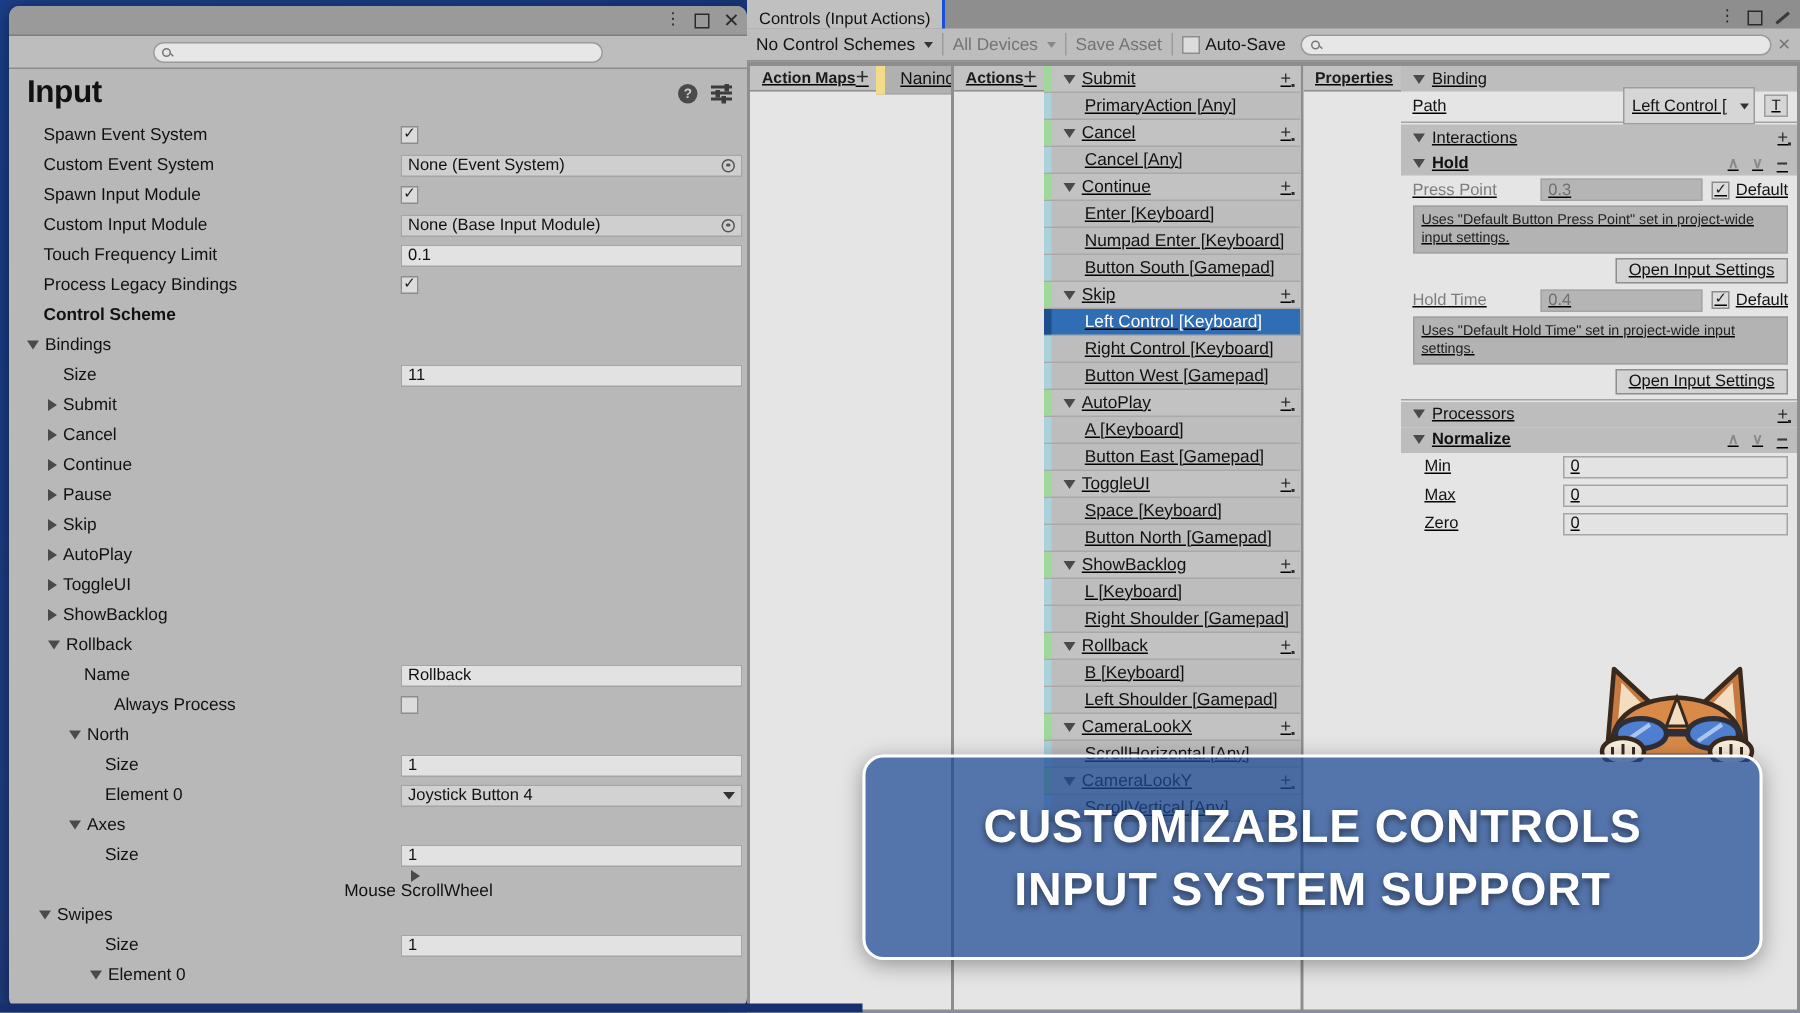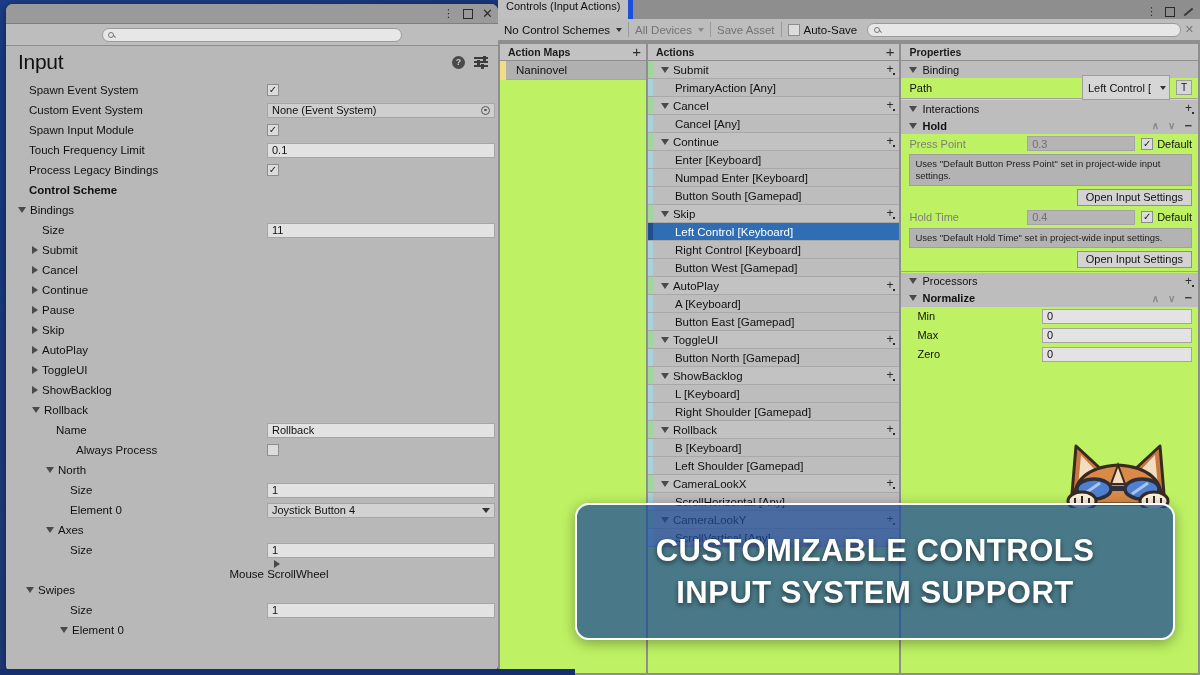--- a/index.html
+++ b/index.html
@@ -49,21 +49,21 @@
     width:6px;height:6px;border:1px solid #777;border-radius:50%;
     position:relative; display:inline-block; margin-right:3px;
   }
   .mini-mag::after{content:"";position:absolute;width:3px;height:1px;background:#777;
     transform:rotate(45deg);right:-3px;bottom:0;}
 
   .insp-header {
     display:flex; align-items:center; padding:4px 10px 6px 12px; flex:0 0 auto;
     background:#b8b8b8;
   }
-  .insp-title { font-size:21px; font-weight:normal; color:#111; letter-spacing:-.3px; }
+  .insp-title { font-size:21px; font-weight:bold; color:#111; letter-spacing:-.3px; }
   .insp-header-icons { margin-left:auto; display:flex; gap:9px; align-items:center; }
   .help-ico {
     width:13px;height:13px;border-radius:50%;background:#4a4a4a;color:#cfcfcf;
     font-size:9px; font-weight:bold; display:flex;align-items:center;justify-content:center;
   }
   .pref-ico { position:relative; width:14px; height:12px; }
   .pref-ico i { position:absolute; left:0; height:1.6px; width:14px; background:#3c3c3c; display:block; }
   .pref-ico i:nth-child(1){top:1px;} .pref-ico i:nth-child(2){top:5px;} .pref-ico i:nth-child(3){top:9px;}
   .pref-ico b { position:absolute; width:2.6px; height:5px; background:#3c3c3c; }
   .pref-ico b:nth-of-type(1){left:9px; top:-0.5px;}
@@ -109,21 +109,21 @@
   #ia-window {
     position:absolute; left:498px; top:0px; width:702px; height:675px;
     background:#bdbdbd; display:flex; flex-direction:column; overflow:hidden;
   }
   .ia-tabstrip {
     height:19px; background:#8e8e8e; display:flex; align-items:flex-end; flex:0 0 auto;
     position:relative;
   }
   .ia-tab {
     height:19px; background:#c0c0c0; padding:0 8px; font-size:11px; color:#111;
-    display:flex; align-items:flex-start; border-right:5px solid #1d4ed8;
+    display:flex; align-items:flex-end; border-right:2px solid #1d4ed8;
   }
   .ia-winctls { margin-left:auto; display:flex; align-items:center; gap:8px; padding:0 6px 2px 0;}
   .pencil {
     width:11px;height:11px; position:relative; display:inline-block;
   }
   .pencil::before{
     content:""; position:absolute; width:11px;height:2.2px;background:#3a3a3a;
     transform:rotate(-40deg); top:5px; left:0;
   }
   .ia-toolbar {
@@ -135,21 +135,21 @@
   .tb-dim { color:#737373; }
   .tb-caret { width:0;height:0;border-left:3.5px solid transparent;border-right:3.5px solid transparent;border-top:4.5px solid #333;margin-left:6px; }
   .tb-caret.dim { border-top-color:#888; }
   .ia-search {
     flex:1 1 auto; height:14px; background:#e7e7e7; border:1px solid #9a9a9a; border-radius:7px;
     display:flex;align-items:center;padding:0 6px;margin:0 4px; font-size:8px;color:#666;
   }
   .ia-clear { color:#777; font-size:11px; padding-right:6px; }
 
   .ia-columns { flex:1 1 auto; display:flex; background:#8e8e8e; gap:2px; padding:3px 2px 2px 2px; overflow:hidden;}
-  .ia-col { background:#bef264; display:flex; flex-direction:column; overflow:hidden; }
+  .ia-col { background:#e5e5e5; display:flex; flex-direction:row; overflow:hidden;text-decoration:underline; }
   .col-actionmaps { width:152px; }
   .col-actions { width:262px; }
   .col-properties { flex:1 1 auto; }
 
   .col-head {
     height:17px; background:#c2c2c2; border-bottom:1px solid #8f8f8f;
     display:flex; align-items:center; padding:0 5px 0 8px; flex:0 0 auto;
     font-size:10.5px; font-weight:bold; color:#1a1a1a;
   }
   .plus { margin-left:auto; font-size:15px; color:#2b2b2b; line-height:10px; font-weight:300; }
@@ -285,20 +285,29 @@
             </span>
           </span>
         </div>
         <div class="prow">
           <span class="lbl">Spawn Input Module</span>
           <span class="ctl">
             <span class="chk">✓</span>
           </span>
         </div>
         <div class="prow">
+          <span class="lbl">Custom Input Module</span>
+          <span class="ctl">
+            <span class="objfield">
+              <span>None (Base Input Module)</span>
+              <span class="dotcircle"></span>
+            </span>
+          </span>
+        </div>
+        <div class="prow">
           <span class="lbl">Touch Frequency Limit</span>
           <span class="ctl">
             <span class="txtfield">0.1</span>
           </span>
         </div>
         <div class="prow">
           <span class="lbl">Process Legacy Bindings</span>
           <span class="ctl">
             <span class="chk">✓</span>
           </span>
@@ -599,20 +608,26 @@
               <span>Button East [Gamepad]</span>
             </span>
           </div>
           <div class="act-row">
             <span class="act-accent acc-green"></span>
             <span class="act-label">
               <span class="tri open" style="margin-left: 4px;"></span>
               <span>ToggleUI</span>
             </span>
             <span class="plus-sm" style="margin-right: 6px;">+</span>
+          </div>
+          <div class="act-row child">
+            <span class="act-accent acc-teal"></span>
+            <span class="act-label indent">
+              <span>Space [Keyboard]</span>
+            </span>
           </div>
           <div class="act-row child">
             <span class="act-accent acc-teal"></span>
             <span class="act-label indent">
               <span>Button North [Gamepad]</span>
             </span>
           </div>
           <div class="act-row">
             <span class="act-accent acc-green"></span>
             <span class="act-label">

